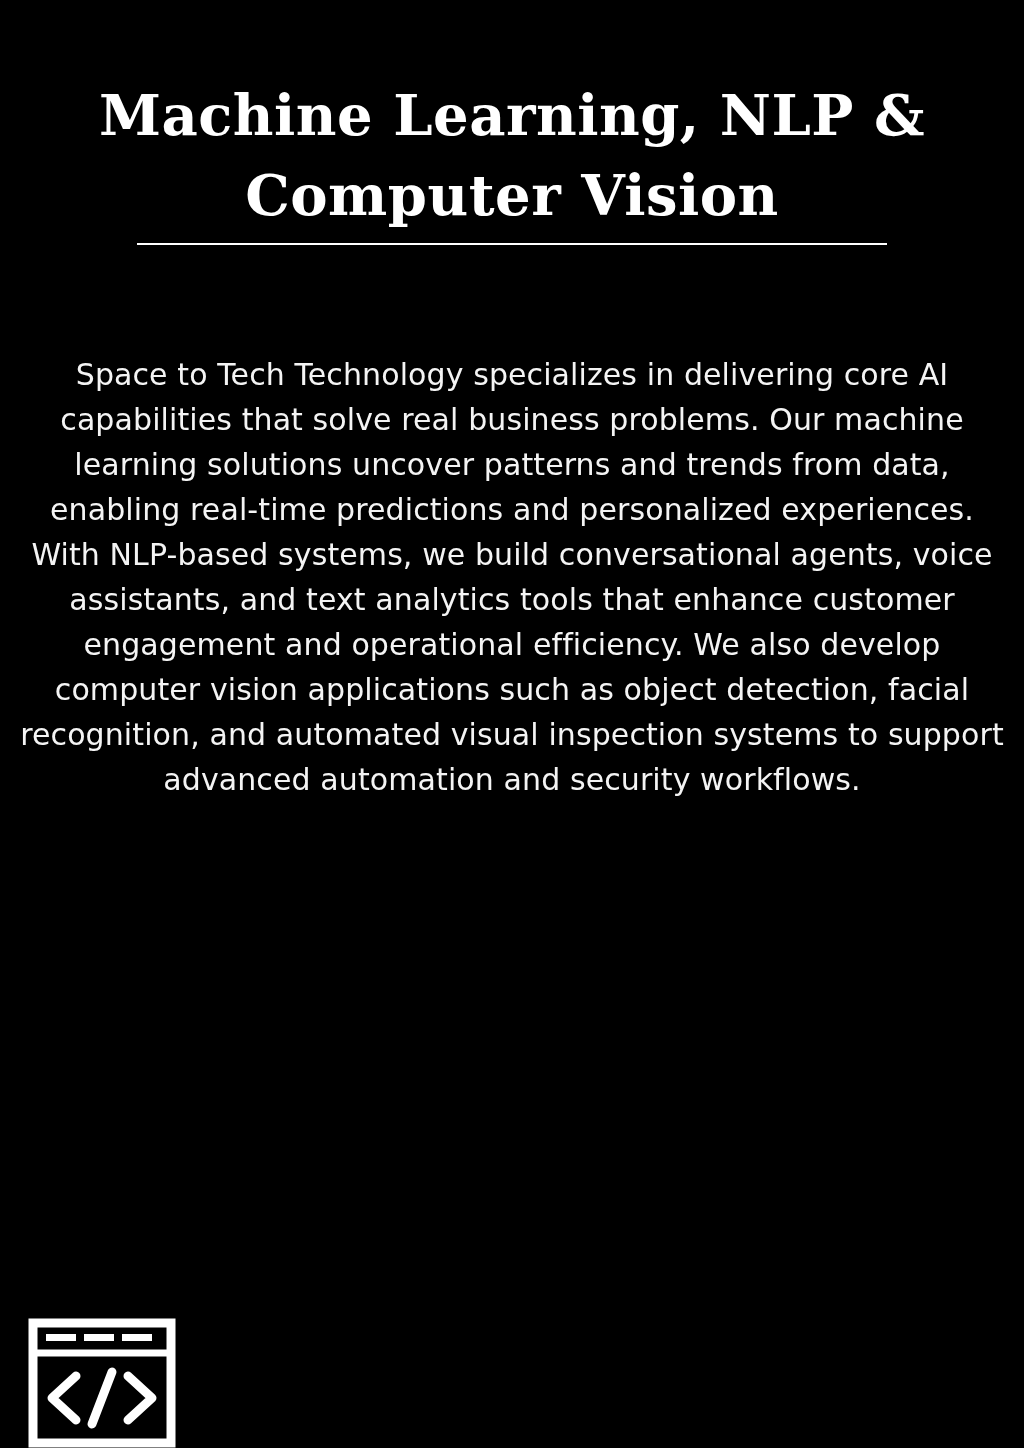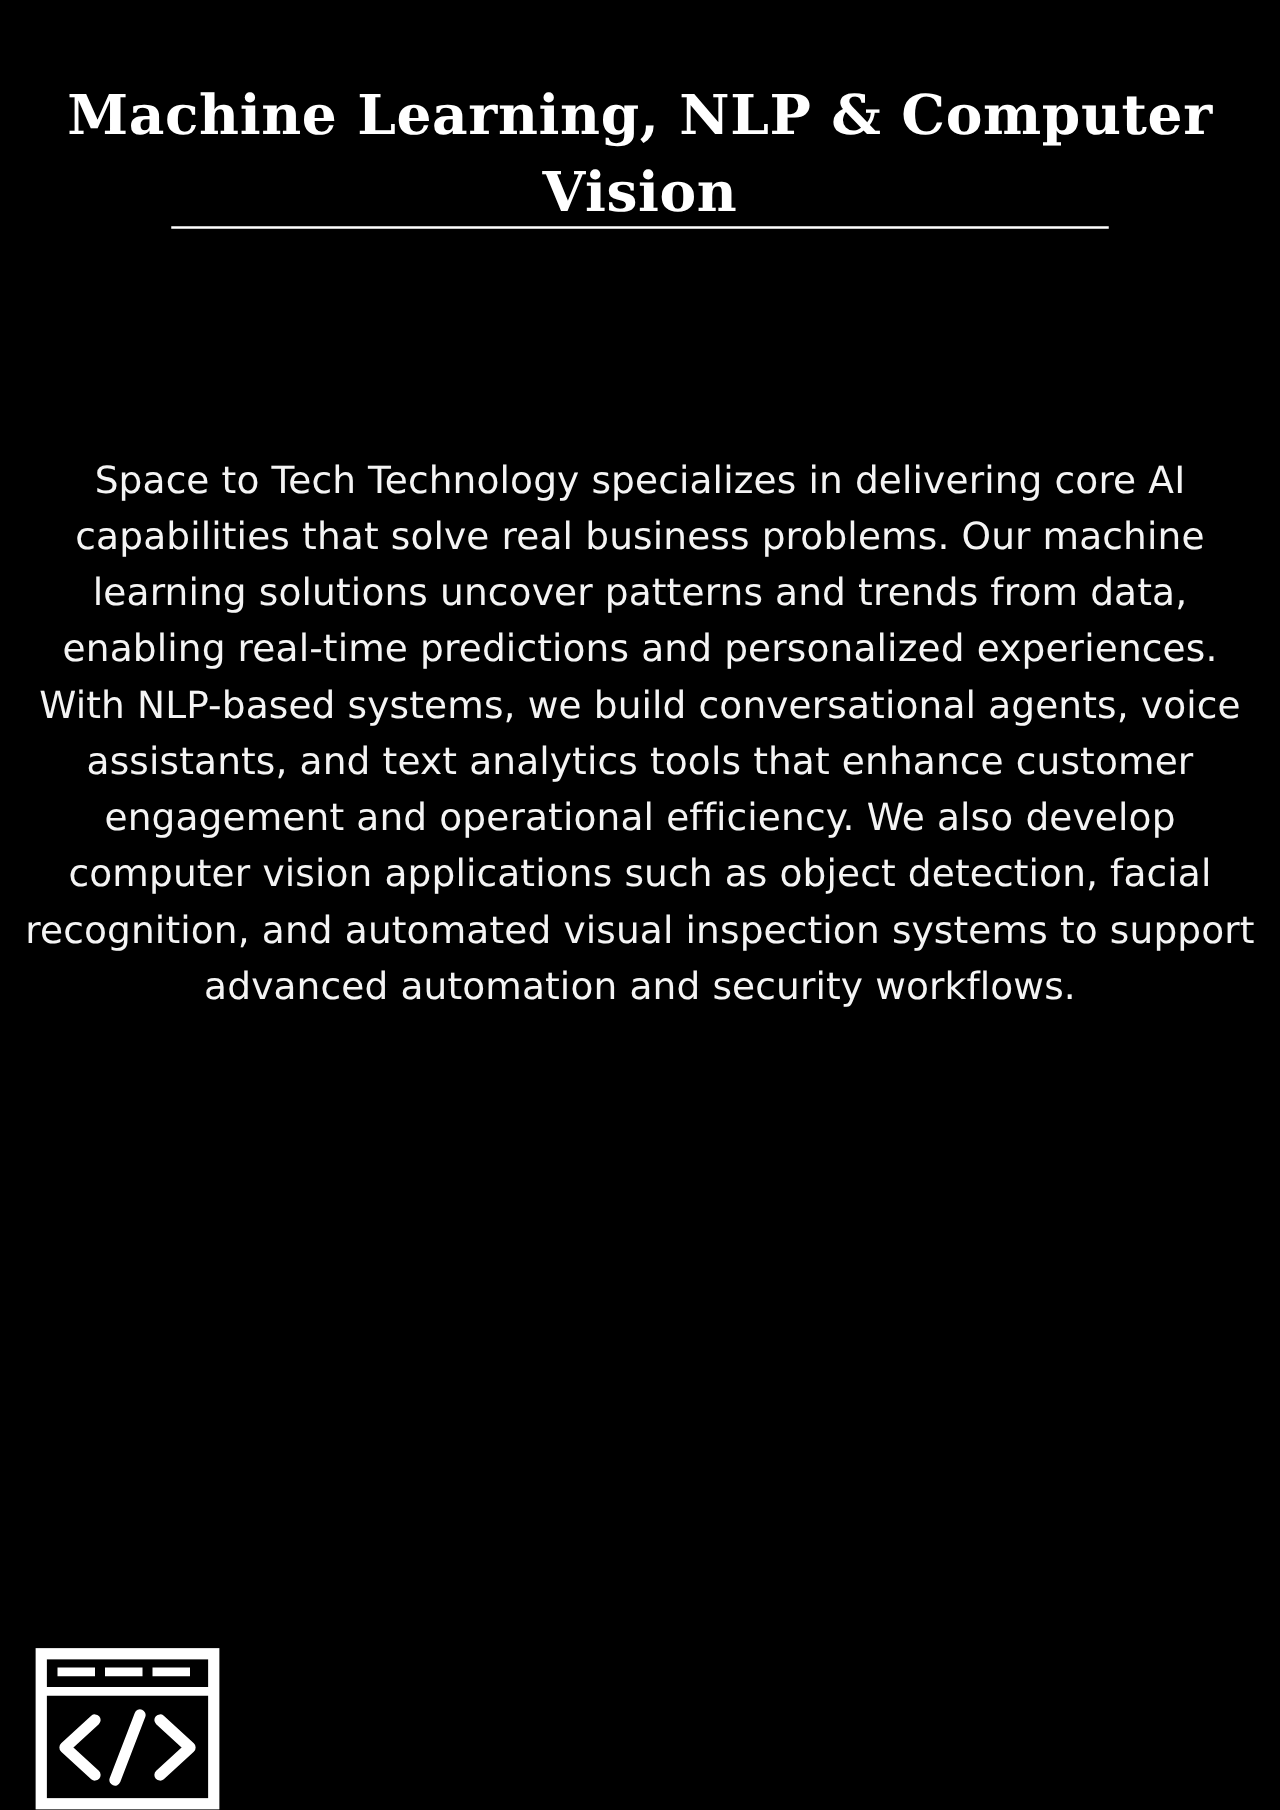--- a/index.html
+++ b/index.html
@@ -26,25 +26,25 @@
     position: absolute;
     top: 62px;
     left: 0;
     width: 1024px;
     text-align: center;
   }
 
   .heading {
     font-family: "DejaVu Serif", "Liberation Serif", serif;
     font-weight: 700;
-    font-size: 44px;
+    font-size: 56px;
     line-height: 1.42;
     letter-spacing: 0.5px;
     color: #ffffff;
-    margin: 0 auto;
+    margin: 14px auto;
     width: 980px;
     padding: 0 20px;
     box-sizing: border-box;
     text-align: center;
   }
 
   .heading-rule {
     width: 750px;
     height: 2px;
     background: #ffffff;
@@ -52,21 +52,20 @@
   }
 
   .body-block {
     position: absolute;
     top: 352px;
     left: 0;
     width: 1024px;
     padding: 0 12px;
     box-sizing: border-box;
     text-align: center;
-    margin-top: 10px;
   }
 
   .body-text {
     font-family: "DejaVu Sans", "Liberation Sans", sans-serif;
     font-size: 30px;
     line-height: 45px;
     color: #f4f4f4;
     margin: 0 auto;
     max-width: 1010px;
     letter-spacing: 0.1px;

